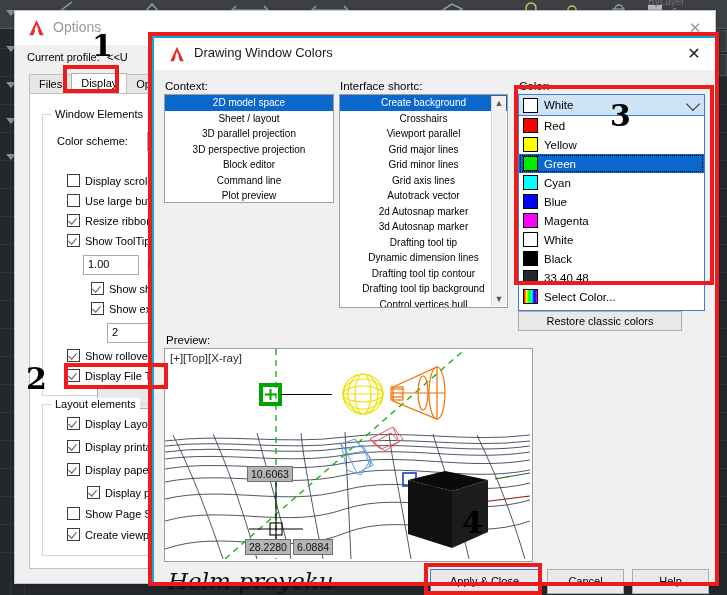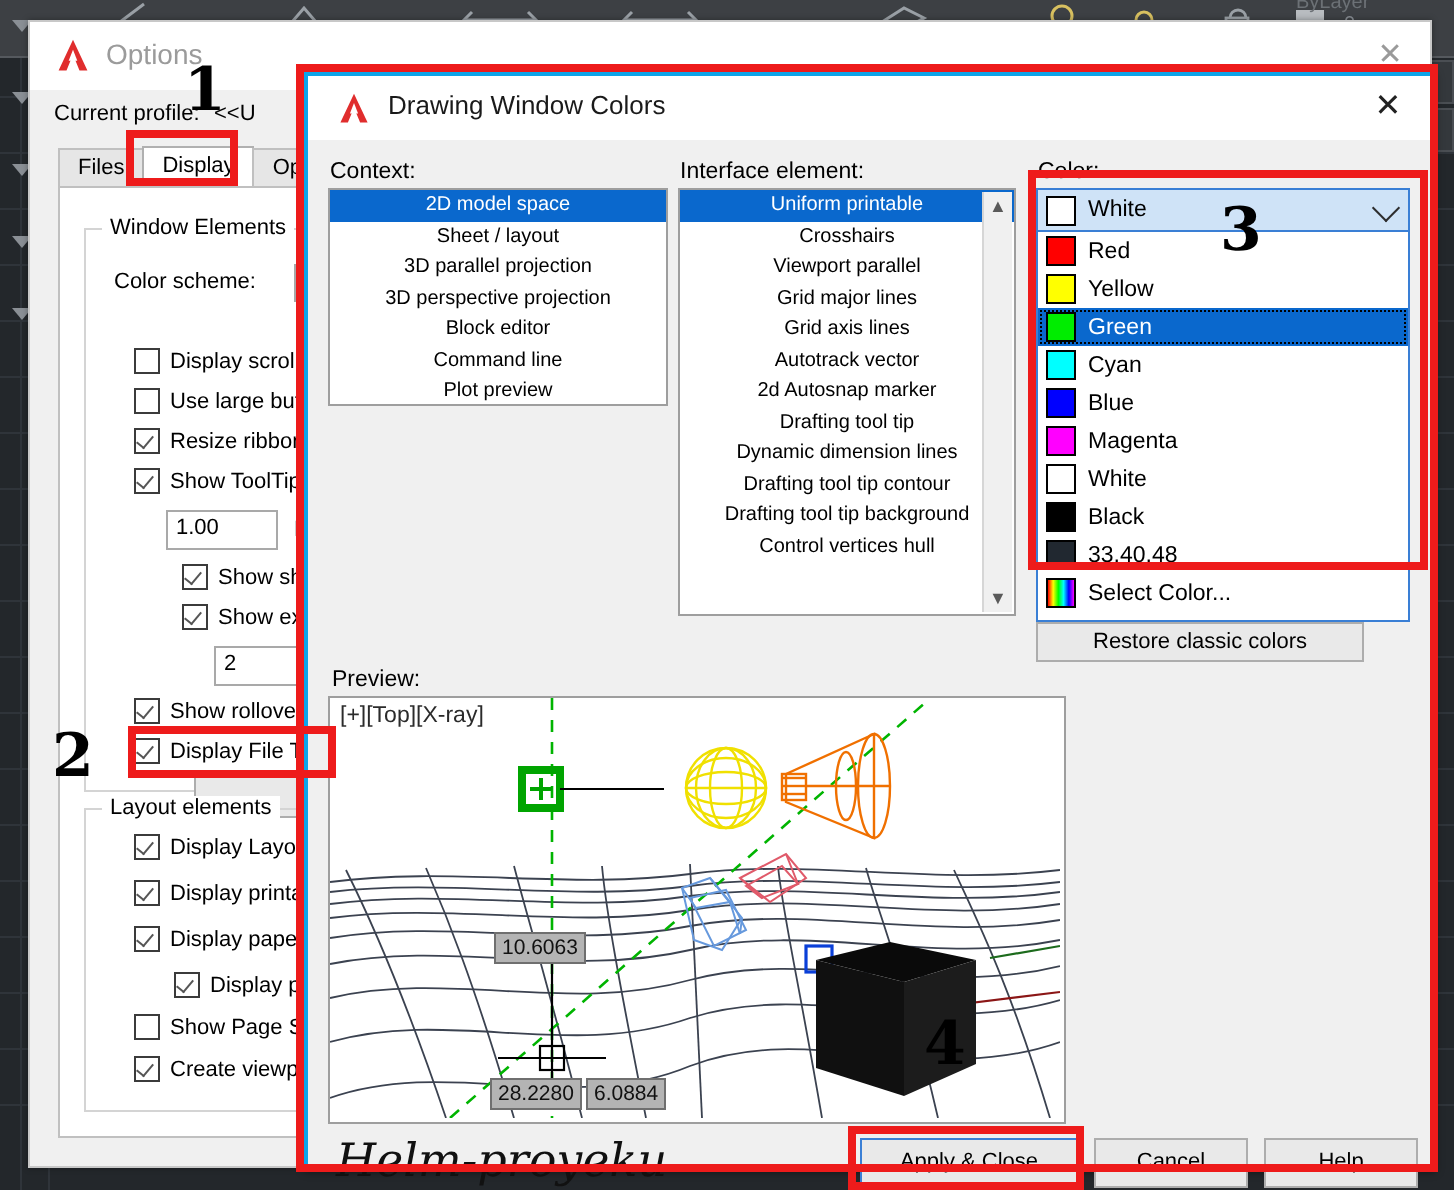--- a/index.html
+++ b/index.html
@@ -279,29 +279,31 @@
   <div class="listbox" style="left:10px;top:56px;width:168px;height:107px;">
     <div class="listitem sel">2D model space</div>
     <div class="listitem">Sheet / layout</div>
     <div class="listitem">3D parallel projection</div>
     <div class="listitem">3D perspective projection</div>
     <div class="listitem">Block editor</div>
     <div class="listitem">Command line</div>
     <div class="listitem">Plot preview</div>
   </div>
 
-  <div class="sec-label" style="left:186px;top:42px;">Interface element:</div>
+  <div class="sec-label" style="left:186px;top:42px;">Interface shortc:</div>
   <div class="listbox" style="left:185px;top:56px;width:167px;height:212px;">
-    <div class="listitem sel">Uniform printable</div>
+    <div class="listitem sel">Create background</div>
     <div class="listitem">Crosshairs</div>
     <div class="listitem">Viewport parallel</div>
     <div class="listitem">Grid major lines</div>
+    <div class="listitem">Grid minor lines</div>
     <div class="listitem">Grid axis lines</div>
     <div class="listitem">Autotrack vector</div>
     <div class="listitem">2d Autosnap marker</div>
+    <div class="listitem">3d Autosnap marker</div>
     <div class="listitem">Drafting tool tip</div>
     <div class="listitem">Dynamic dimension lines</div>
     <div class="listitem">Drafting tool tip contour</div>
     <div class="listitem">Drafting tool tip background</div>
     <div class="listitem">Control vertices hull</div>
 
     <div id="ie-scroll">
       <div class="sb-arrow" style="top:0;">▲</div>
       <div class="sb-arrow" style="bottom:0;">▼</div>
     </div>

